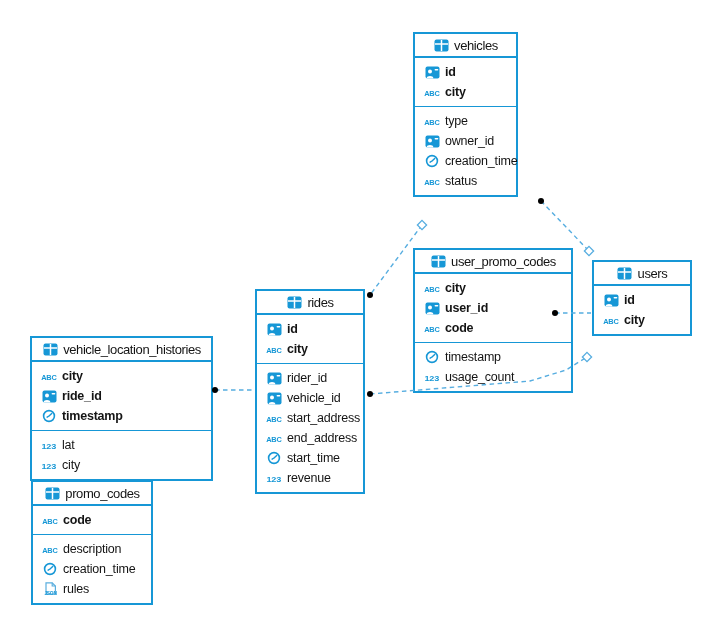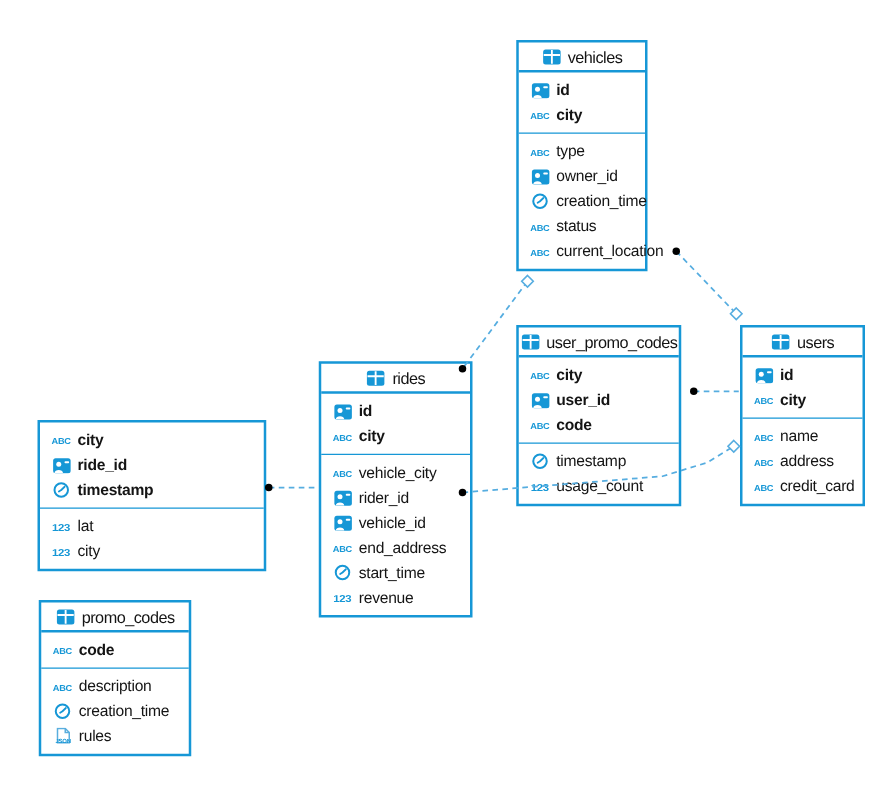--- a/index.html
+++ b/index.html
@@ -102,31 +102,23 @@
           <span>creation_time</span>
         </div>
         <div class="erd-row">
           <span class="icn">
             <svg width="16" height="12" viewBox="0 0 16 12">
               <text x="0.2" y="9.6" font-size="7" font-weight="bold" font-family="Liberation Sans,sans-serif" fill="#1697d6" textLength="15.4" lengthAdjust="spacingAndGlyphs">ABC</text>
             </svg>
           </span>
           <span>status</span>
         </div>
-        <div class="erd-row">
-          <span class="icn">
-            <svg width="16" height="12" viewBox="0 0 16 12">
-              <text x="0.2" y="9.6" font-size="7" font-weight="bold" font-family="Liberation Sans,sans-serif" fill="#1697d6" textLength="15.4" lengthAdjust="spacingAndGlyphs">ABC</text>
-            </svg>
-          </span>
-          <span>current_location</span>
-        </div>
-      </div>
-    </div>
-    <div class="erd-table" style="left: 413px; top: 260px; width: 132px;">
+      </div>
+    </div>
+    <div class="erd-table" style="left: 413px; top: 248px; width: 160px;">
       <div class="erd-header">
         <span class="icn">
           <svg width="15" height="13" viewBox="0 0 15 13">
             <rect x="0.5" y="0.5" width="14" height="12" rx="2" fill="#1697d6"></rect>
             <line x1="1" y1="5" x2="14" y2="5" stroke="#fff" stroke-width="1.5"></line>
             <line x1="7.5" y1="1" x2="7.5" y2="12" stroke="#fff" stroke-width="1.5"></line>
           </svg>
         </span>
         <span class="erd-title">user_promo_codes</span>
       </div>
@@ -204,109 +196,83 @@
         </div>
         <div class="erd-row pk">
           <span class="icn">
             <svg width="16" height="12" viewBox="0 0 16 12">
               <text x="0.2" y="9.6" font-size="7" font-weight="bold" font-family="Liberation Sans,sans-serif" fill="#1697d6" textLength="15.4" lengthAdjust="spacingAndGlyphs">ABC</text>
             </svg>
           </span>
           <span>city</span>
         </div>
       </div>
+    </div>
+    <div class="erd-table" style="left: 255px; top: 289px; width: 110px;">
+      <div class="erd-header">
+        <span class="icn">
+          <svg width="15" height="13" viewBox="0 0 15 13">
+            <rect x="0.5" y="0.5" width="14" height="12" rx="2" fill="#1697d6"></rect>
+            <line x1="1" y1="5" x2="14" y2="5" stroke="#fff" stroke-width="1.5"></line>
+            <line x1="7.5" y1="1" x2="7.5" y2="12" stroke="#fff" stroke-width="1.5"></line>
+          </svg>
+        </span>
+        <span class="erd-title">rides</span>
+      </div>
+      <div class="erd-section pk-section">
+        <div class="erd-row pk">
+          <span class="icn">
+            <svg width="15" height="13" viewBox="0 0 15 13">
+              <rect x="0.5" y="0.5" width="14" height="12" rx="2" fill="#1697d6"></rect>
+              <circle cx="5" cy="5.4" r="2" fill="#fff"></circle>
+              <path d="M1.6 12.4 C1.6 9.2 8.4 9.2 8.4 12.4 Z" fill="#fff"></path>
+              <rect x="9.6" y="3" width="3.7" height="1.5" rx="0.7" fill="#fff"></rect>
+            </svg>
+          </span>
+          <span>id</span>
+        </div>
+        <div class="erd-row pk">
+          <span class="icn">
+            <svg width="16" height="12" viewBox="0 0 16 12">
+              <text x="0.2" y="9.6" font-size="7" font-weight="bold" font-family="Liberation Sans,sans-serif" fill="#1697d6" textLength="15.4" lengthAdjust="spacingAndGlyphs">ABC</text>
+            </svg>
+          </span>
+          <span>city</span>
+        </div>
+      </div>
       <div class="erd-section others">
         <div class="erd-row">
           <span class="icn">
-            <svg width="16" height="12" viewBox="0 0 16 12">
-              <text x="0.2" y="9.6" font-size="7" font-weight="bold" font-family="Liberation Sans,sans-serif" fill="#1697d6" textLength="15.4" lengthAdjust="spacingAndGlyphs">ABC</text>
-            </svg>
-          </span>
-          <span>name</span>
-        </div>
-        <div class="erd-row">
-          <span class="icn">
-            <svg width="16" height="12" viewBox="0 0 16 12">
-              <text x="0.2" y="9.6" font-size="7" font-weight="bold" font-family="Liberation Sans,sans-serif" fill="#1697d6" textLength="15.4" lengthAdjust="spacingAndGlyphs">ABC</text>
-            </svg>
-          </span>
-          <span>address</span>
-        </div>
-        <div class="erd-row">
-          <span class="icn">
-            <svg width="16" height="12" viewBox="0 0 16 12">
-              <text x="0.2" y="9.6" font-size="7" font-weight="bold" font-family="Liberation Sans,sans-serif" fill="#1697d6" textLength="15.4" lengthAdjust="spacingAndGlyphs">ABC</text>
-            </svg>
-          </span>
-          <span>credit_card</span>
-        </div>
-      </div>
-    </div>
-    <div class="erd-table" style="left: 255px; top: 289px; width: 123px;">
-      <div class="erd-header">
-        <span class="icn">
-          <svg width="15" height="13" viewBox="0 0 15 13">
-            <rect x="0.5" y="0.5" width="14" height="12" rx="2" fill="#1697d6"></rect>
-            <line x1="1" y1="5" x2="14" y2="5" stroke="#fff" stroke-width="1.5"></line>
-            <line x1="7.5" y1="1" x2="7.5" y2="12" stroke="#fff" stroke-width="1.5"></line>
-          </svg>
-        </span>
-        <span class="erd-title">rides</span>
-      </div>
-      <div class="erd-section pk-section">
-        <div class="erd-row pk">
-          <span class="icn">
-            <svg width="15" height="13" viewBox="0 0 15 13">
-              <rect x="0.5" y="0.5" width="14" height="12" rx="2" fill="#1697d6"></rect>
-              <circle cx="5" cy="5.4" r="2" fill="#fff"></circle>
-              <path d="M1.6 12.4 C1.6 9.2 8.4 9.2 8.4 12.4 Z" fill="#fff"></path>
-              <rect x="9.6" y="3" width="3.7" height="1.5" rx="0.7" fill="#fff"></rect>
-            </svg>
-          </span>
-          <span>id</span>
-        </div>
-        <div class="erd-row pk">
-          <span class="icn">
-            <svg width="16" height="12" viewBox="0 0 16 12">
-              <text x="0.2" y="9.6" font-size="7" font-weight="bold" font-family="Liberation Sans,sans-serif" fill="#1697d6" textLength="15.4" lengthAdjust="spacingAndGlyphs">ABC</text>
-            </svg>
-          </span>
-          <span>city</span>
-        </div>
-      </div>
-      <div class="erd-section others">
-        <div class="erd-row">
-          <span class="icn">
-            <svg width="16" height="12" viewBox="0 0 16 12">
-              <text x="0.2" y="9.6" font-size="7" font-weight="bold" font-family="Liberation Sans,sans-serif" fill="#1697d6" textLength="15.4" lengthAdjust="spacingAndGlyphs">ABC</text>
-            </svg>
-          </span>
-          <span>vehicle_city</span>
-        </div>
-        <div class="erd-row">
-          <span class="icn">
             <svg width="15" height="13" viewBox="0 0 15 13">
               <rect x="0.5" y="0.5" width="14" height="12" rx="2" fill="#1697d6"></rect>
               <circle cx="5" cy="5.4" r="2" fill="#fff"></circle>
               <path d="M1.6 12.4 C1.6 9.2 8.4 9.2 8.4 12.4 Z" fill="#fff"></path>
               <rect x="9.6" y="3" width="3.7" height="1.5" rx="0.7" fill="#fff"></rect>
             </svg>
           </span>
           <span>rider_id</span>
         </div>
         <div class="erd-row">
           <span class="icn">
             <svg width="15" height="13" viewBox="0 0 15 13">
               <rect x="0.5" y="0.5" width="14" height="12" rx="2" fill="#1697d6"></rect>
               <circle cx="5" cy="5.4" r="2" fill="#fff"></circle>
               <path d="M1.6 12.4 C1.6 9.2 8.4 9.2 8.4 12.4 Z" fill="#fff"></path>
               <rect x="9.6" y="3" width="3.7" height="1.5" rx="0.7" fill="#fff"></rect>
             </svg>
           </span>
           <span>vehicle_id</span>
+        </div>
+        <div class="erd-row">
+          <span class="icn">
+            <svg width="16" height="12" viewBox="0 0 16 12">
+              <text x="0.2" y="9.6" font-size="7" font-weight="bold" font-family="Liberation Sans,sans-serif" fill="#1697d6" textLength="15.4" lengthAdjust="spacingAndGlyphs">ABC</text>
+            </svg>
+          </span>
+          <span>start_address</span>
         </div>
         <div class="erd-row">
           <span class="icn">
             <svg width="16" height="12" viewBox="0 0 16 12">
               <text x="0.2" y="9.6" font-size="7" font-weight="bold" font-family="Liberation Sans,sans-serif" fill="#1697d6" textLength="15.4" lengthAdjust="spacingAndGlyphs">ABC</text>
             </svg>
           </span>
           <span>end_address</span>
         </div>
         <div class="erd-row">
@@ -322,20 +288,30 @@
           <span class="icn">
             <svg width="16" height="12" viewBox="0 0 16 12">
               <text x="0.5" y="9.6" font-size="8" font-weight="bold" font-family="Liberation Sans,sans-serif" fill="#1697d6" textLength="14.5" lengthAdjust="spacingAndGlyphs">123</text>
             </svg>
           </span>
           <span>revenue</span>
         </div>
       </div>
     </div>
     <div class="erd-table" style="left: 30px; top: 336px; width: 183px;">
+      <div class="erd-header">
+        <span class="icn">
+          <svg width="15" height="13" viewBox="0 0 15 13">
+            <rect x="0.5" y="0.5" width="14" height="12" rx="2" fill="#1697d6"></rect>
+            <line x1="1" y1="5" x2="14" y2="5" stroke="#fff" stroke-width="1.5"></line>
+            <line x1="7.5" y1="1" x2="7.5" y2="12" stroke="#fff" stroke-width="1.5"></line>
+          </svg>
+        </span>
+        <span class="erd-title">vehicle_location_histories</span>
+      </div>
       <div class="erd-section pk-section">
         <div class="erd-row pk">
           <span class="icn">
             <svg width="16" height="12" viewBox="0 0 16 12">
               <text x="0.2" y="9.6" font-size="7" font-weight="bold" font-family="Liberation Sans,sans-serif" fill="#1697d6" textLength="15.4" lengthAdjust="spacingAndGlyphs">ABC</text>
             </svg>
           </span>
           <span>city</span>
         </div>
         <div class="erd-row pk">

